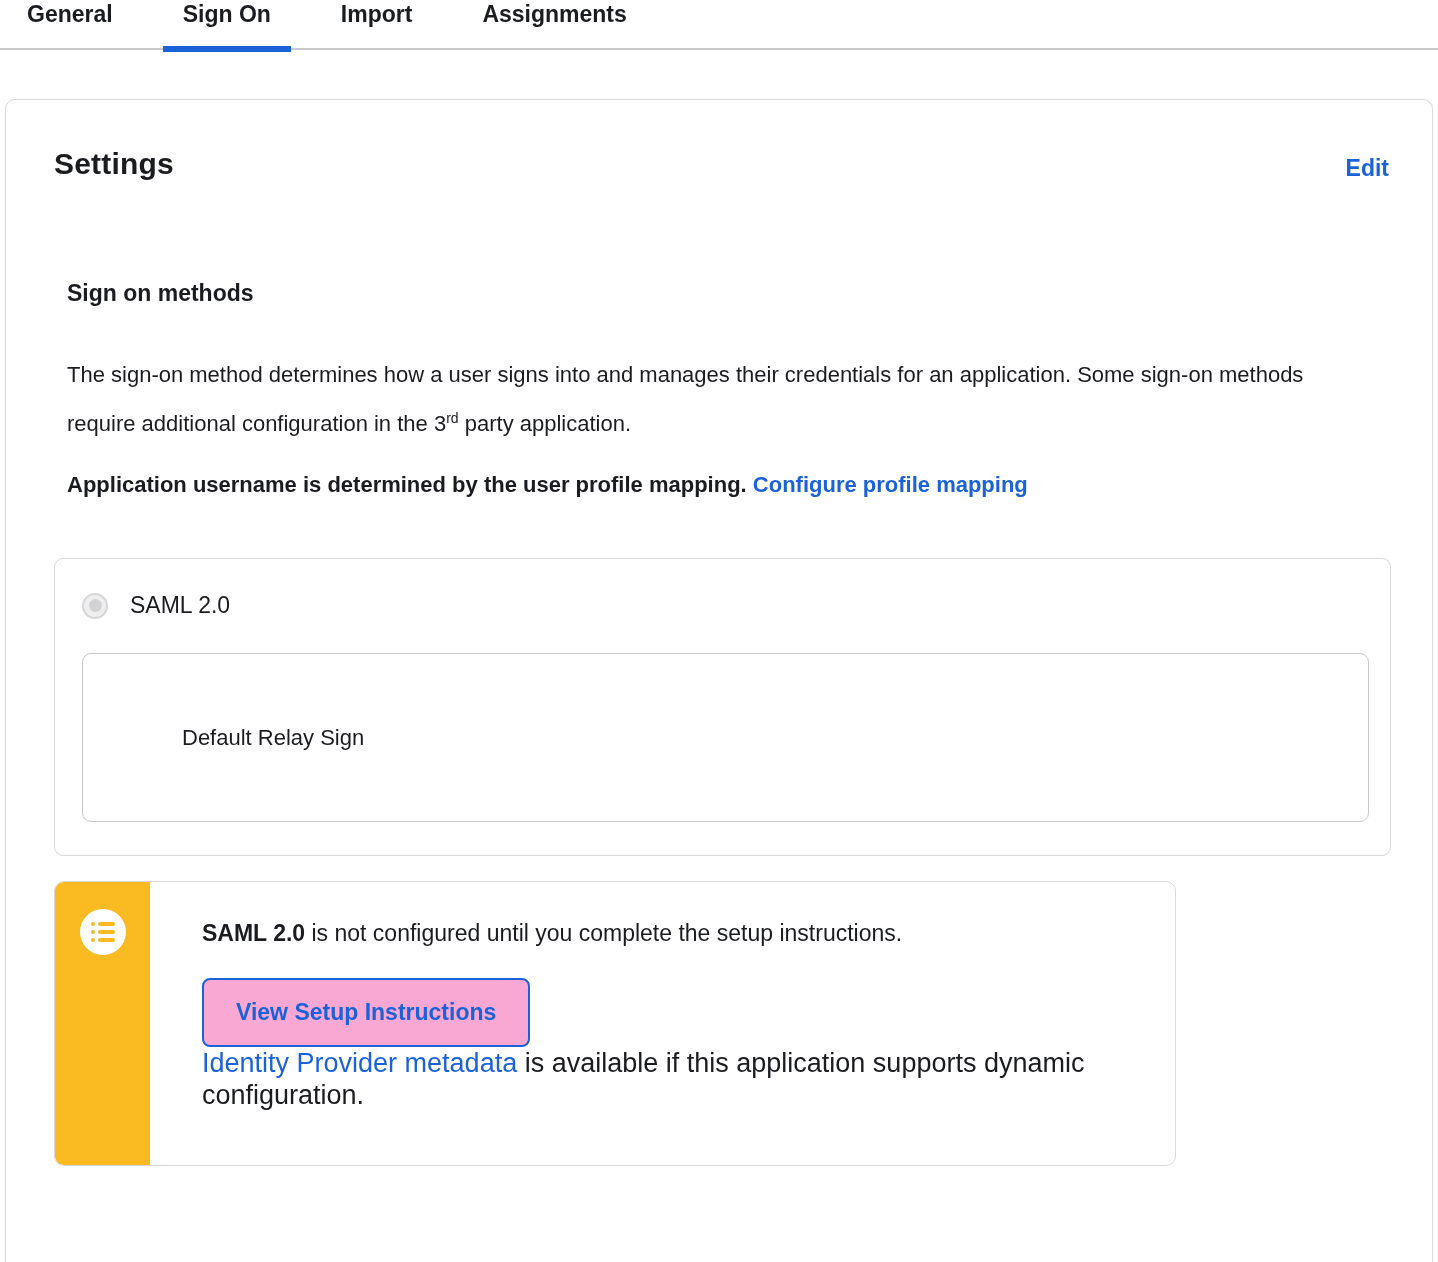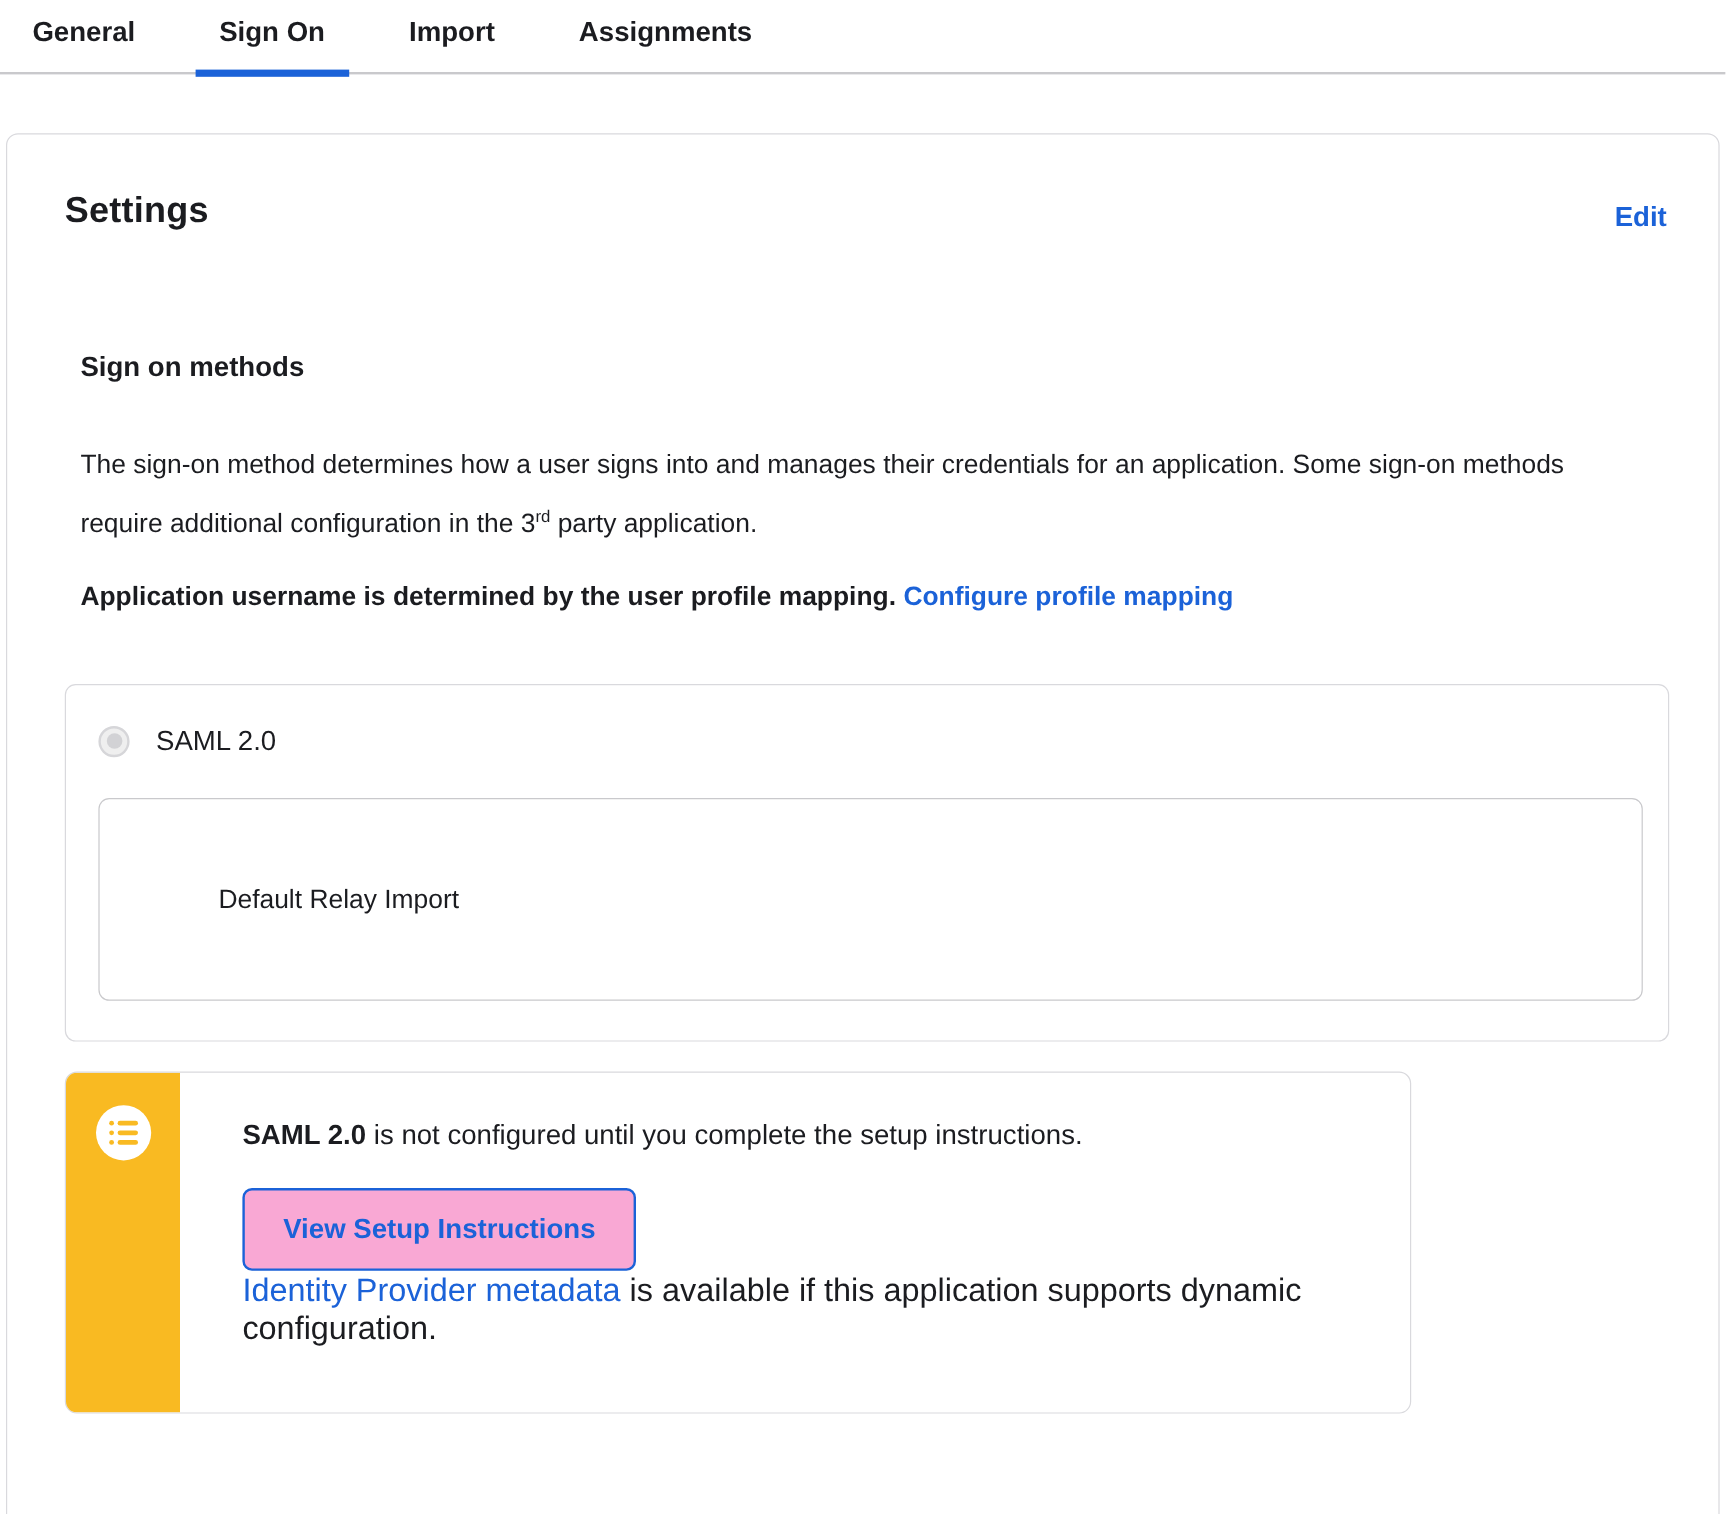--- a/index.html
+++ b/index.html
@@ -10,21 +10,21 @@
     font-family: "Liberation Sans", "DejaVu Sans", sans-serif;
     color: #1b1c20;
   }
 
   
   .tabbar {
     display: flex;
     align-items: flex-end;
     gap: 30px;
     padding-left: 7px;
-    height: 62px;
+    height: 50px;
     border-bottom: 2px solid #c9c9cc;
   }
   .tab {
     position: relative;
     padding: 0 20px 20px 20px;
     font-size: 23px;
     font-weight: 700;
     color: #1b1c20;
     cursor: pointer;
     white-space: nowrap;
@@ -231,21 +231,21 @@
   </div>
 
   <div class="saml-box">
     <div class="radio-row">
       <span class="radio">
           <span class="dot"></span>
         </span>
       <span class="radio-label">SAML 2.0</span>
     </div>
     <div class="relay-box">
-      <span class="relay-label">Default Relay Import</span>
+      <span class="relay-label">Default Relay Sign</span>
     </div>
   </div>
 
   <div class="callout">
     <div class="callout-strip">
       <div class="list-icon-circle">
         <span class="list-icon-row">
             <span class="b-dot"></span>
             <span class="b-bar"></span>
           </span>

